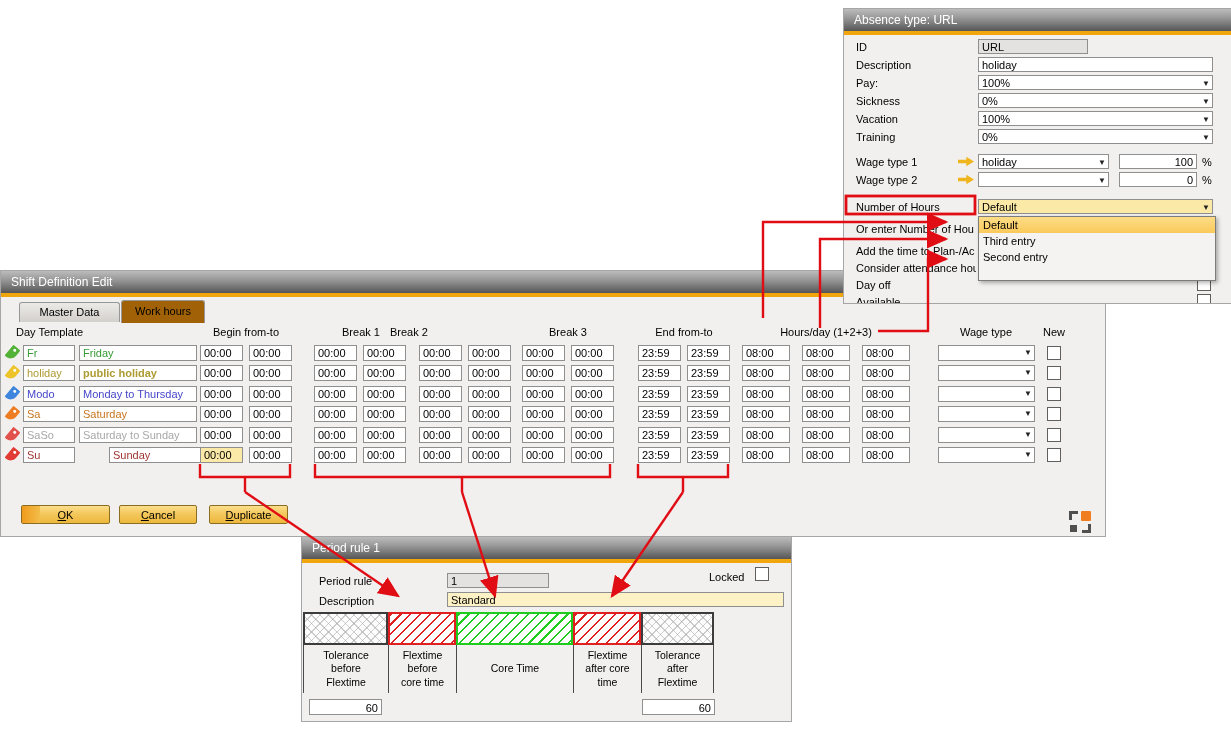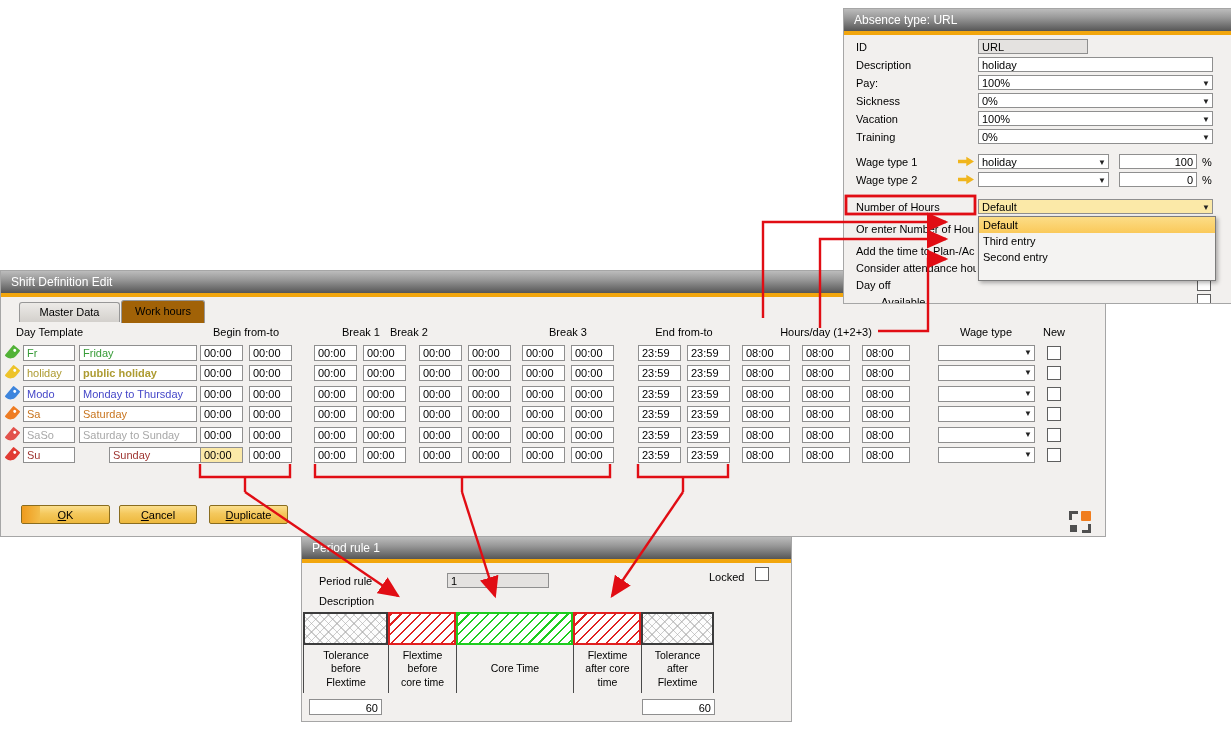--- a/index.html
+++ b/index.html
@@ -232,20 +232,21 @@
   <section class="win" id="period-window" style="left:301px;top:536px;width:489px;height:184px;z-index:20;">
     <div class="titlebar">
       <span>Period rule 1</span>
     </div>
     <div class="orangebar"></div>
     <span class="f-label" style="left:17px;top:37px;">Period rule</span>
     <div class="field field-gray" style="left:145px;top:36px;width:102px;">1</div>
     <span class="f-label" style="left:407px;top:33px;">Locked</span>
     <div class="checkbox" style="left:453px;top:30px;"></div>
     <span class="f-label" style="left:17px;top:57px;">Description</span>
+    <div class="field field-yellow" style="left:145px;top:55px;width:337px;background:#fdf2c5;">Standard</div>
     <div id="period-diagram">
         <div class="seg h-cross" style="left: 1px; top: 75px; width: 85px;"></div>
         <div class="seg-label" style="left: 1px; top: 108px; width: 85px;">Tolerance
 before
 Flextime</div>
         <div class="seg h-red" style="left: 86px; top: 75px; width: 68px;"></div>
         <div class="seg-label" style="left: 86px; top: 108px; width: 68px;">Flextime
 before
 core time</div>
         <div class="seg h-green" style="left: 154px; top: 75px; width: 117px;"></div>
@@ -315,21 +316,21 @@
     <div class="combo field-yellow" style="left:134px;top:190px;width:235px;">
       <span>Default</span>
       <span class="combo-arrow">▼</span></div>
 
     <div id="absence-bg-rows">
         <div class="f-label" style="left: 12px; top: 213px; width: 120px;">Or enter Number of Hou</div>
         <div class="f-label" style="left: 12px; top: 235px; width: 120px;">Add the time to Plan-/Ac</div>
         <div class="f-label" style="left: 12px; top: 252px; width: 120px;">Consider attendance hou</div>
         <div class="f-label" style="left: 12px; top: 269px; width: 120px;">Day off</div>
         <div class="checkbox" style="left: 353px; top: 268px;"></div>
-        <div class="f-label" style="left: 12px; top: 286px; width: 120px; margin-left: 25px;">Available</div>
+        <div class="f-label" style="left: 12px; top: 286px; width: 120px;">Available</div>
         <div class="checkbox" style="left: 353px; top: 285px;"></div>
       </div>
     <div class="droplist" id="hours-droplist" style="left:134px;top:207px;width:236px;height:63px;">
         <div class="drop-item selected">Default</div>
         <div class="drop-item">Third entry</div>
         <div class="drop-item">Second entry</div>
       </div>
   </section>
 
   <svg id="annotations" width="1231" height="733" viewBox="0 0 1231 733" style="color: rgb(225, 13, 20);">

